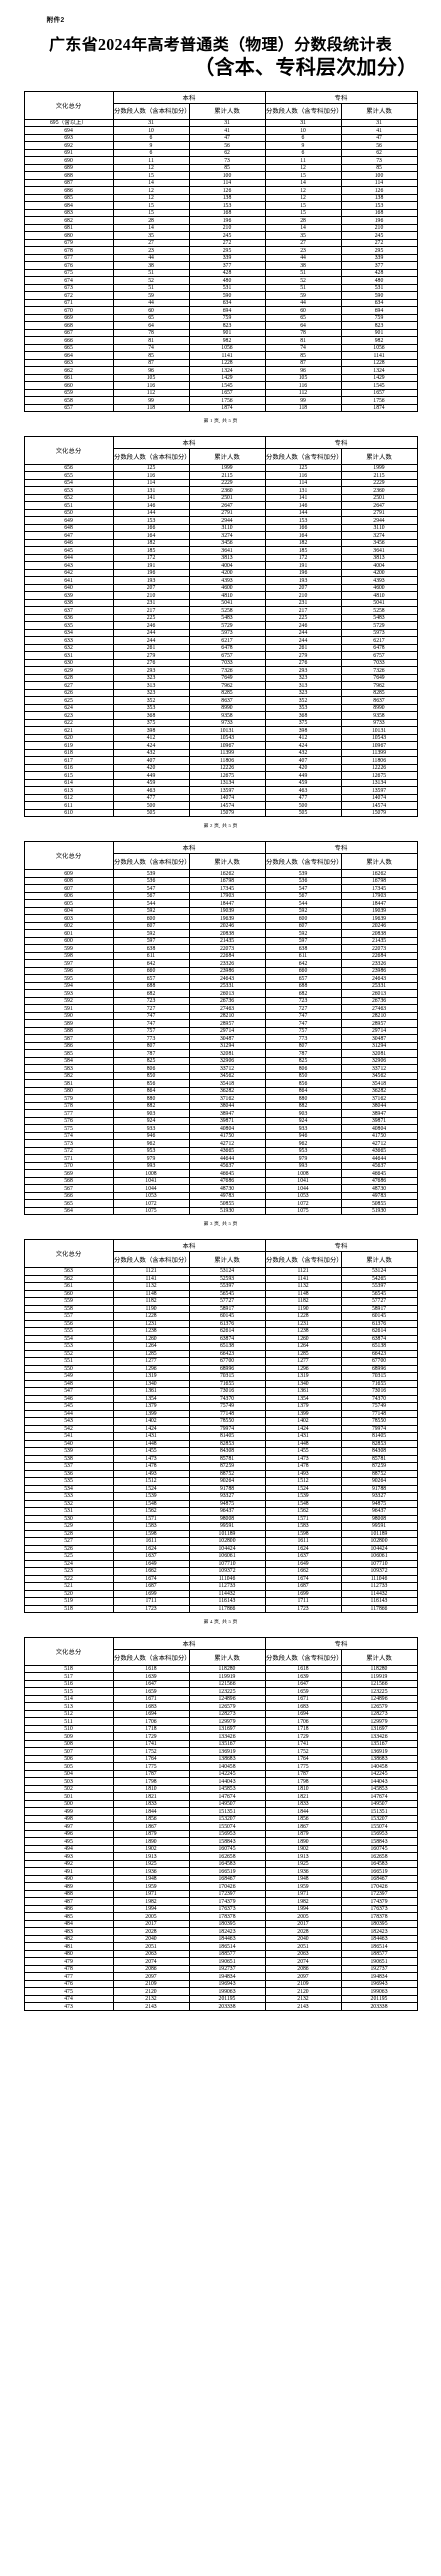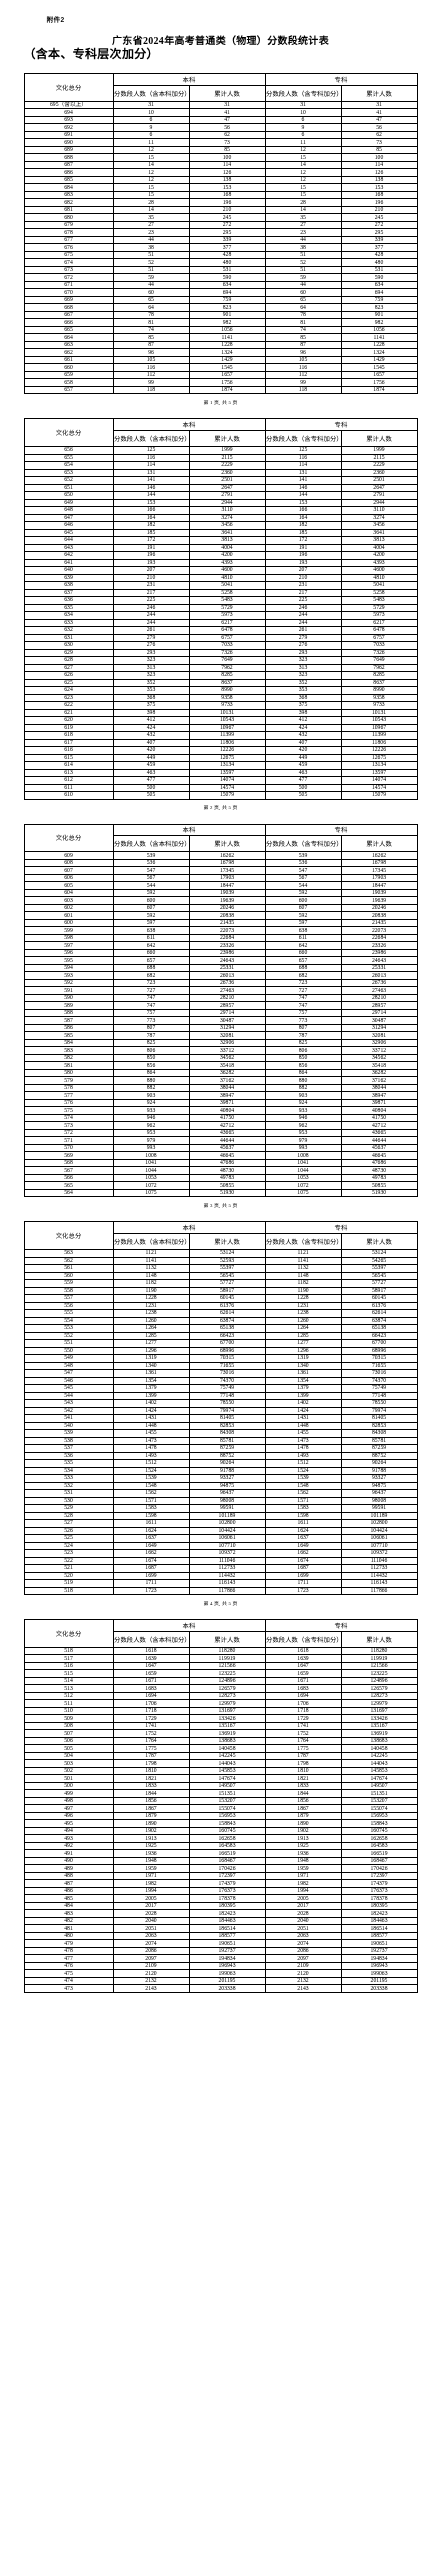--- a/index.html
+++ b/index.html
@@ -31,31 +31,31 @@
     font-size: 6.7px;
     font-weight: 700;
     line-height: 1;
     padding: 16.5px 0 0 23px;
     letter-spacing: 0.3px;
   }
   .doc-title {
     text-align: center;
     font-family: "Liberation Serif", "DejaVu Serif", serif;
     font-weight: 700;
-    font-size: 10px;
+    font-size: 16px;
     line-height: 1.28;
     letter-spacing: 0.3px;
     margin: 11.3px 0 0 0;
     padding: 0 6.2px;
   }
   .doc-subtitle {
-    text-align: left;
+    text-align: right;
     font-family: "Liberation Serif", "DejaVu Serif", serif;
     font-weight: 700;
-    font-size: 12px;
+    font-size: 20px;
     line-height: 1.28;
     letter-spacing: 0.3px;
     margin: 0 0 0 0;
   }
 
   
   table.score-table {
     border-collapse: collapse;
     width: 394px;
     margin: 0 auto;

